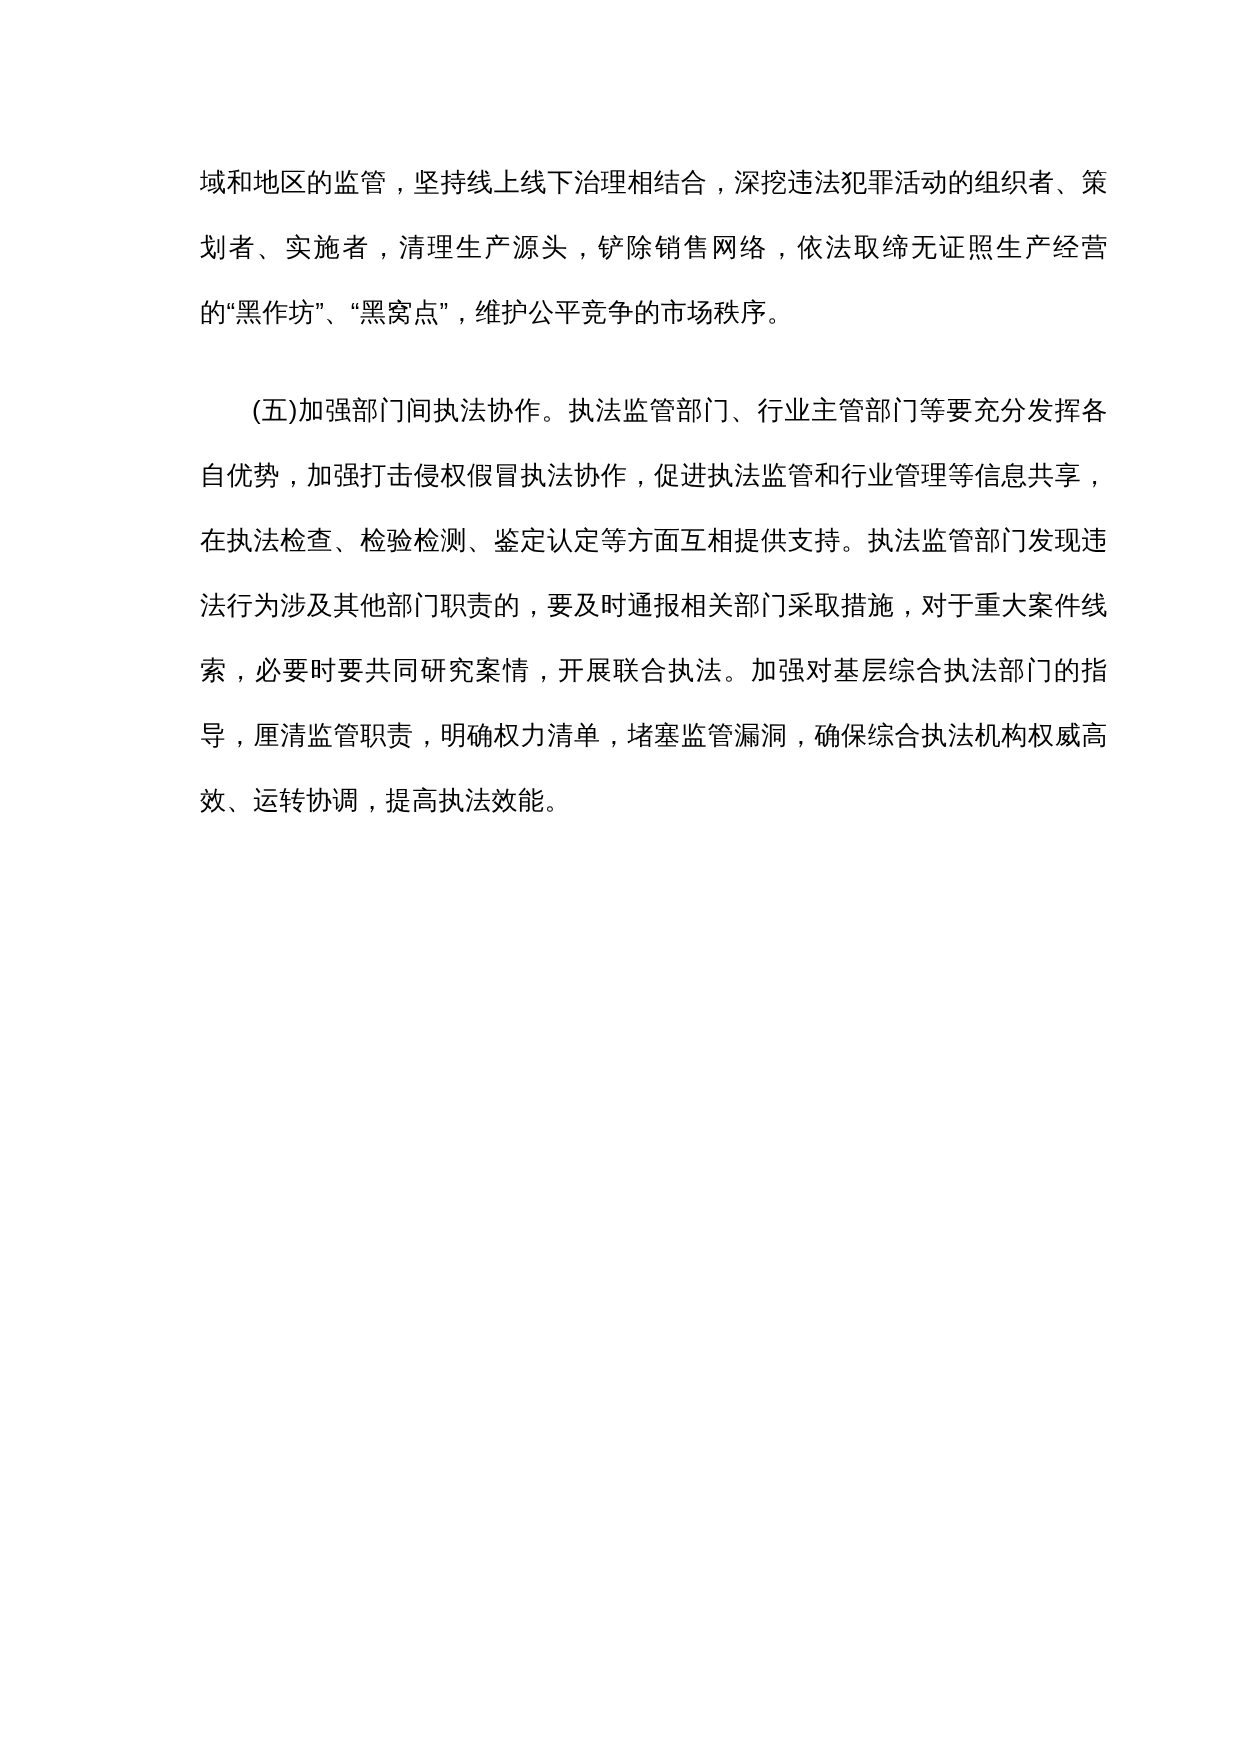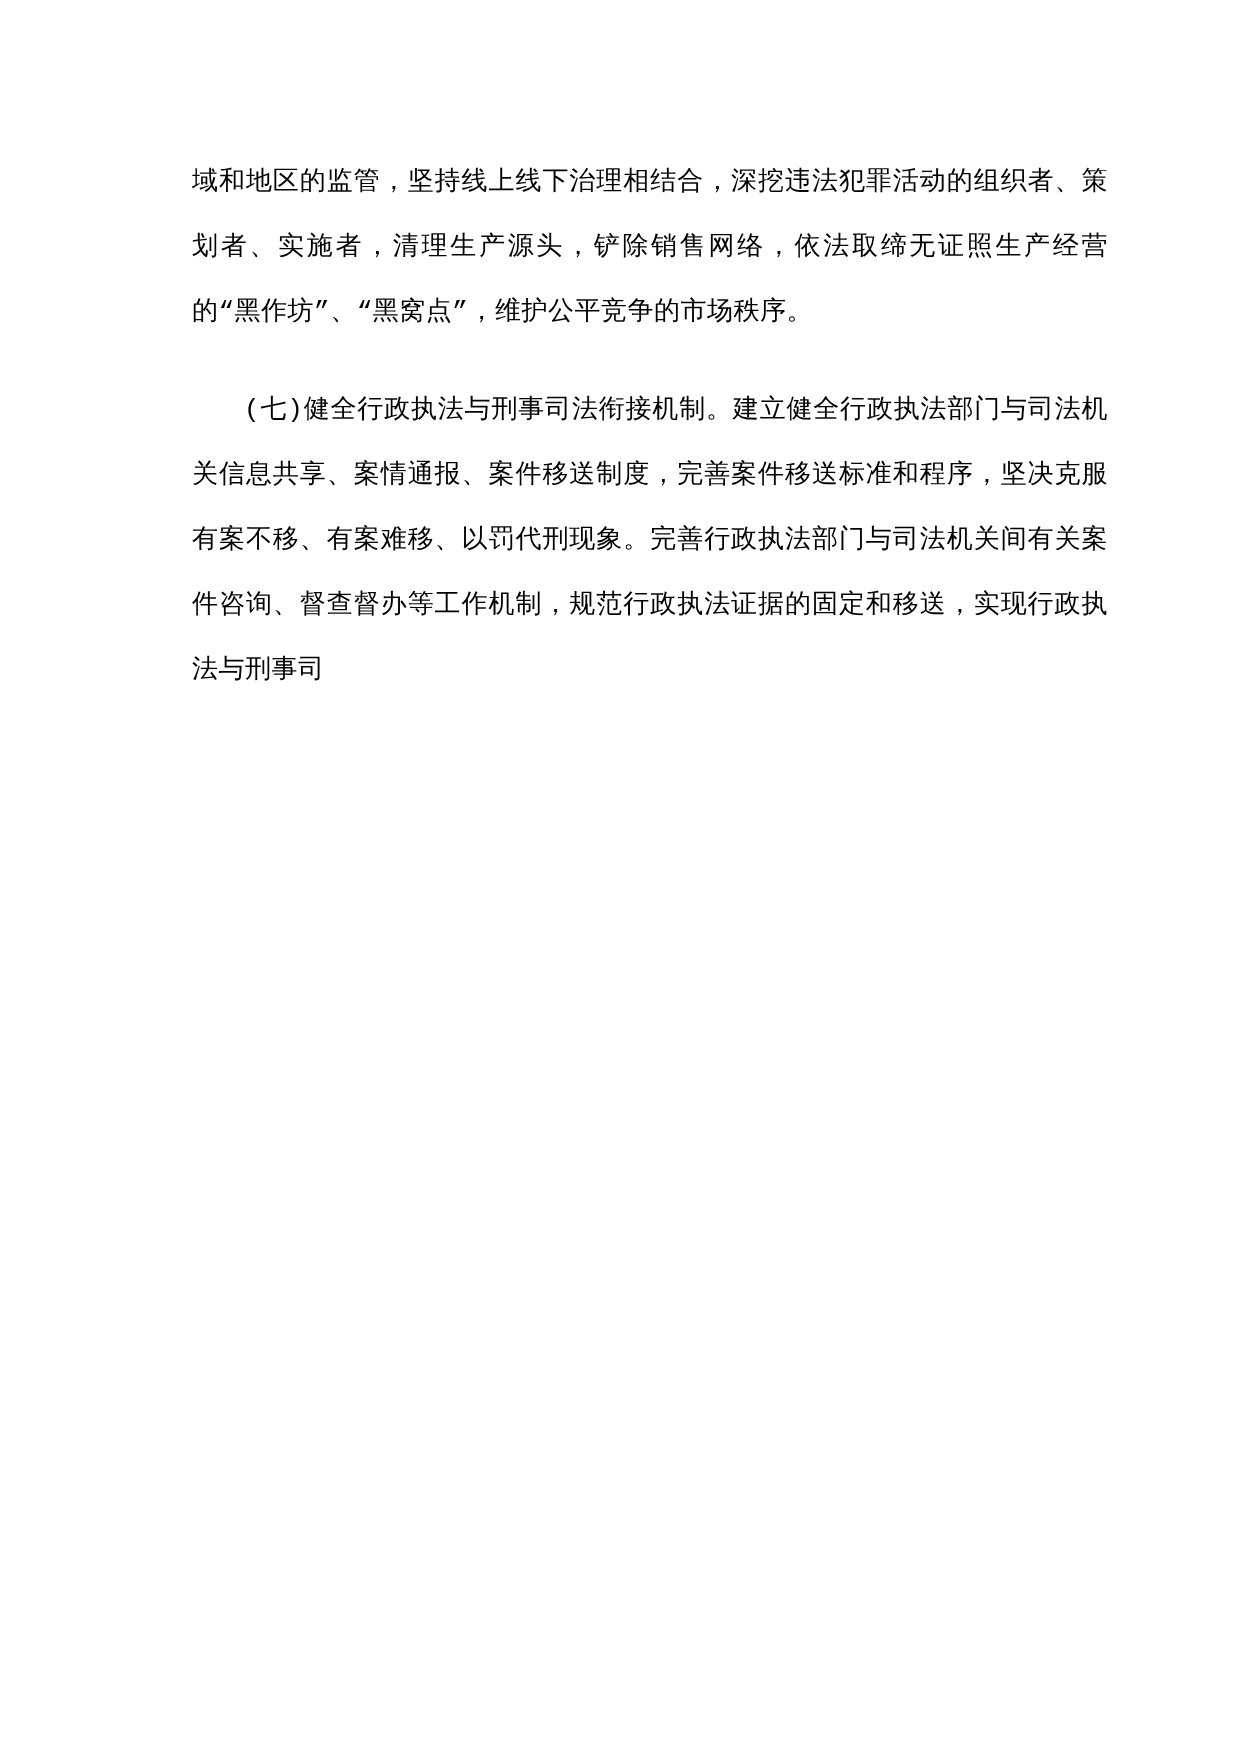--- a/index.html
+++ b/index.html
@@ -14,33 +14,33 @@
     background: #ffffff;
     overflow: hidden;
   }
   .content {
     position: absolute;
     left: 188px;
     top: 150px;
     width: 920px;
   }
   .para {
-    margin: 0 0 33px 4px;
-    font-family: Liberation Mono, monospace;
+    margin: 0 0 33px 12px;
+    font-family: Liberation Sans, sans-serif;
     font-size: 26px;
     line-height: 65px;
     color: #000000;
     text-align: justify;
     letter-spacing: 0.5px;
   }
   .para.indent {
     text-indent: 52px;
   }
 </style>
 </head>
 <body>
 
 <div class="page">
   <div class="content">
       <p class="para">域和地区的监管，坚持线上线下治理相结合，深挖违法犯罪活动的组织者、策划者、实施者，清理生产源头，铲除销售网络，依法取缔无证照生产经营的“黑作坊”、“黑窝点”，维护公平竞争的市场秩序。</p>
-      <p class="para indent">(七)健全行政执法与刑事司法衔接机制。建立健全行政执法部门与司法机关信息共享、案情通报、案件移送制度，完善案件移送标准和程序，坚决克服有案不移、有案难移、以罚代刑现象。完善行政执法部门与司法机关间有关案件咨询、督查督办等工作机制，规范行政执法证据的固定和移送，实现行政执法与刑事司</p>
+      <p class="para indent">(五)加强部门间执法协作。执法监管部门、行业主管部门等要充分发挥各自优势，加强打击侵权假冒执法协作，促进执法监管和行业管理等信息共享，在执法检查、检验检测、鉴定认定等方面互相提供支持。执法监管部门发现违法行为涉及其他部门职责的，要及时通报相关部门采取措施，对于重大案件线索，必要时要共同研究案情，开展联合执法。加强对基层综合执法部门的指导，厘清监管职责，明确权力清单，堵塞监管漏洞，确保综合执法机构权威高效、运转协调，提高执法效能。</p>
     </div>
 </div>
 
 </body></html>

